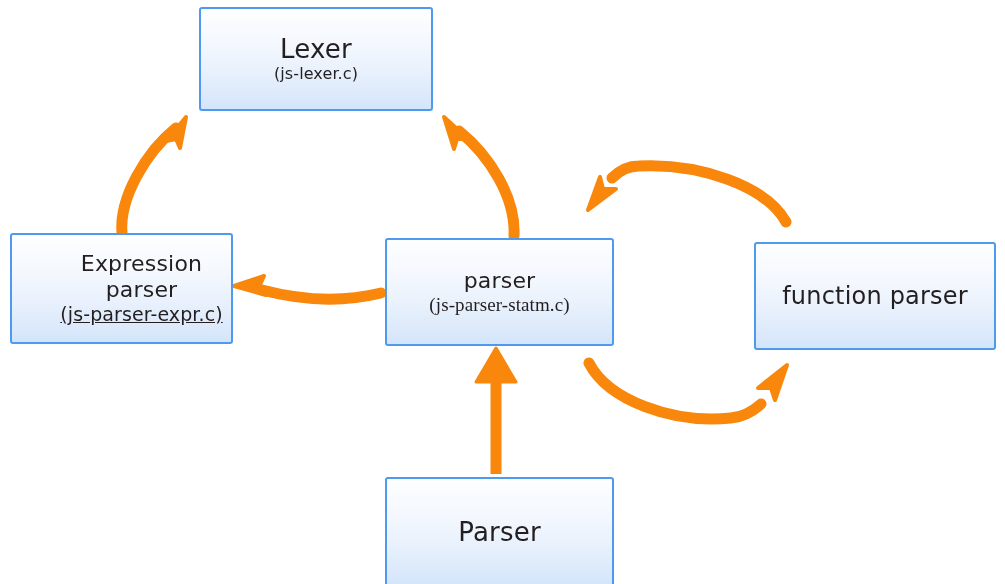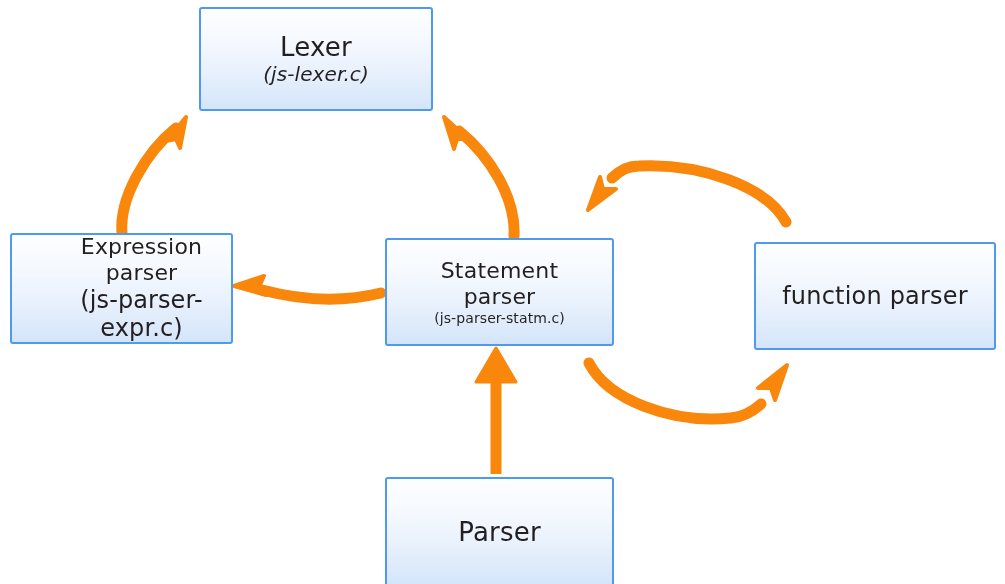--- a/index.html
+++ b/index.html
@@ -31,29 +31,29 @@
   .node.two-line .title{font-size:22px;}
 
   
   #node-lexer   {left:199px;top:7px;  width:234px;height:104px;}
   #node-expr    {left:10px; top:233px;width:223px;height:111px;padding-left:40px;}
   #node-statm   {left:385px;top:238px;width:229px;height:108px;}
   #node-func    {left:754px;top:242px;width:242px;height:108px;}
   #node-parser  {left:385px;top:477px;width:229px;height:110px;}
 
   #node-lexer  .title{font-size:26px;}
-  #node-lexer  .sub{font-size:20px;font-style:italic;}
+  #node-lexer  .sub{font-size:16px;}
   #node-func   .title{font-size:24px;}
   #node-func   .sub{font-size:18px;}
   #node-parser .title{font-size:26px;}
   #node-parser .sub{font-size:19px;}
   #node-expr   .title{font-size:22px;}
-  #node-expr   .sub{font-size:24px;}
+  #node-expr   .sub{font-size:19px;text-decoration:underline;}
   #node-statm  .title{font-size:22px;}
-  #node-statm  .sub{font-size:14px;}
+  #node-statm  .sub{font-size:19px;font-family:Liberation Serif, serif;}
 
   
   #arrows{position:absolute;left:0;top:0;width:1005px;height:584px;}
 </style>
 </head>
 <body>
 
 <div id="canvas">
 
   <svg id="arrows" viewBox="0 0 1005 584" width="1005" height="584" xmlns="http://www.w3.org/2000/svg">
@@ -94,21 +94,20 @@
     <div class="sub">(js-lexer.c)</div>
   </div>
 
   <div class="node two-line" id="node-expr">
     <div class="title">Expression</div>
     <div class="title">parser</div>
     <div class="sub">(js-parser-expr.c)</div>
   </div>
 
   <div class="node two-line" id="node-statm">
-    <div class="title">Statement</div>
     <div class="title">parser</div>
     <div class="sub">(js-parser-statm.c)</div>
   </div>
 
   <div class="node" id="node-func">
     <div class="title">function parser</div>
   </div>
 
   <div class="node" id="node-parser">
     <div class="title">Parser</div>

